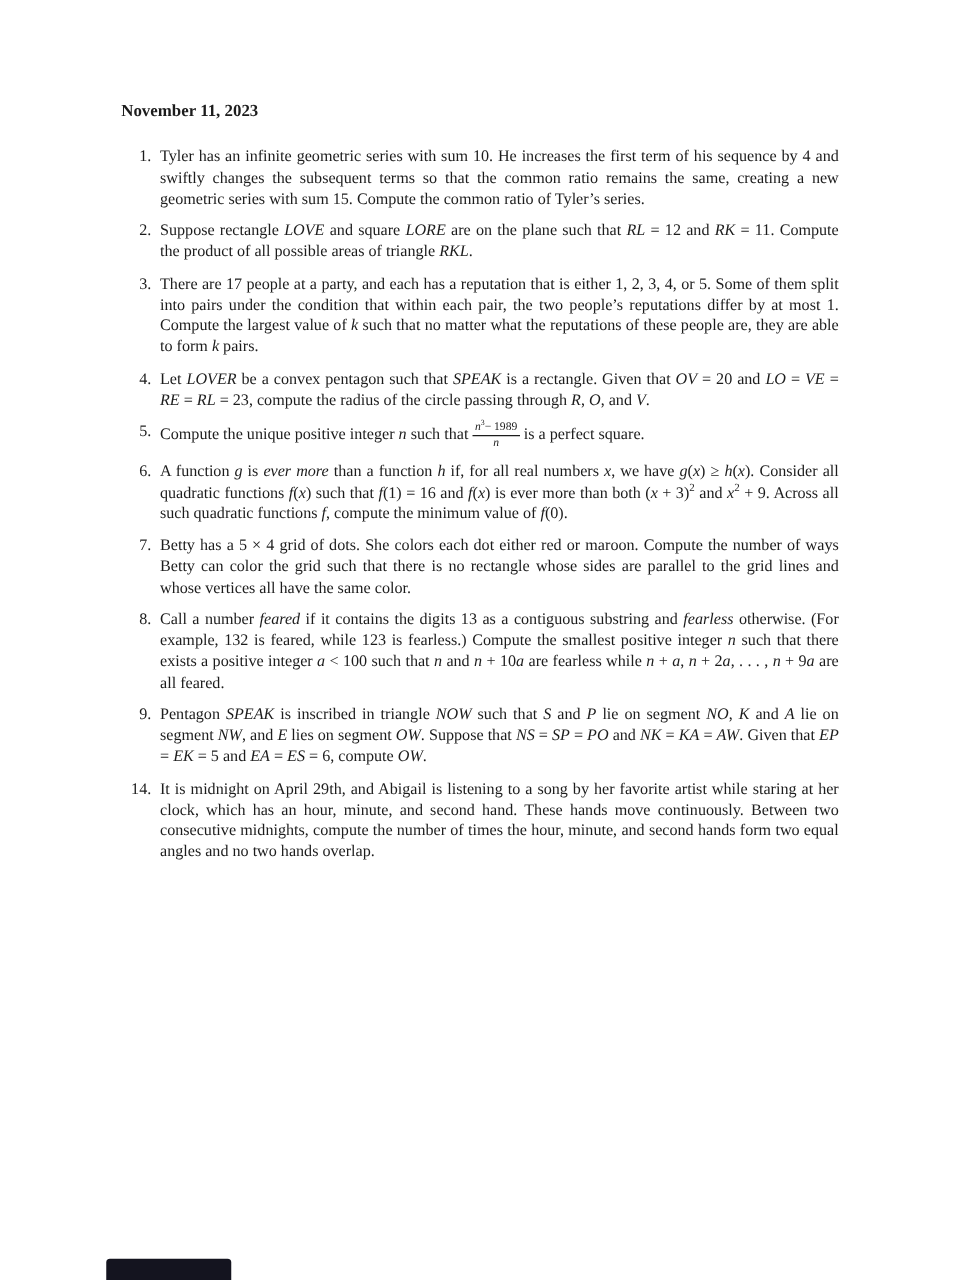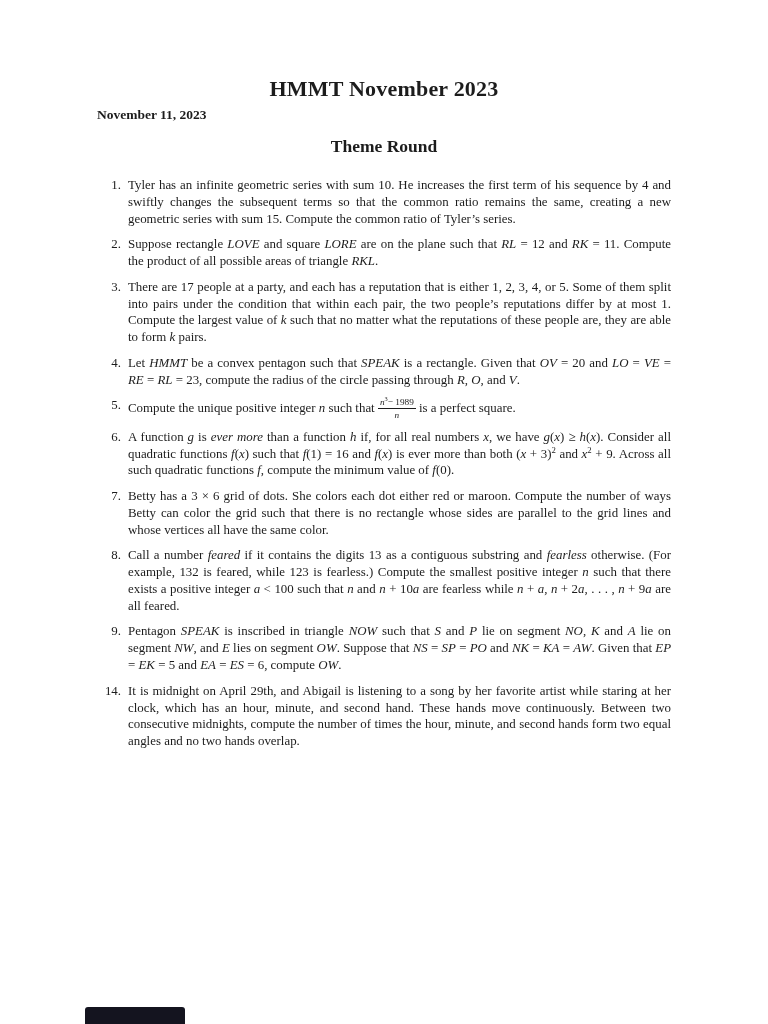--- a/index.html
+++ b/index.html
@@ -82,52 +82,50 @@
     width: 100px;
     height: 17px;
     background: #14141f;
     border-radius: 3px 3px 0 0;
   }
 </style>
 </head>
 <body>
 
 <div class="content">
-  <h1 class="title">HMMT November 2023</h1>
   <h2 class="date">November 11, 2023</h2>
-  <h3 class="round">Theme Round</h3>
 
   <ol class="problems">
     <li class="problem">
       <span class="num">1.</span>
       <span class="body">Tyler has an infinite geometric series with sum 10. He increases the first term of his sequence by 4 and swiftly changes the subsequent terms so that the common ratio remains the same, creating a new geometric series with sum 15. Compute the common ratio of Tyler’s series.</span>
     </li>
     <li class="problem">
       <span class="num">2.</span>
       <span class="body">Suppose rectangle <i>LOVE</i> and square <i>LORE</i> are on the plane such that <i>RL</i> = 12 and <i>RK</i> = 11. Compute the product of all possible areas of triangle <i>RKL</i>.</span>
     </li>
     <li class="problem">
       <span class="num">3.</span>
       <span class="body">There are 17 people at a party, and each has a reputation that is either 1, 2, 3, 4, or 5. Some of them split into pairs under the condition that within each pair, the two people’s reputations differ by at most 1. Compute the largest value of <i>k</i> such that no matter what the reputations of these people are, they are able to form <i>k</i> pairs.</span>
     </li>
     <li class="problem">
       <span class="num">4.</span>
-      <span class="body">Let <i>HMMT</i> be a convex pentagon such that <i>SPEAK</i> is a rectangle. Given that <i>OV</i> = 20 and <i>LO</i> = <i>VE</i> = <i>RE</i> = <i>RL</i> = 23, compute the radius of the circle passing through <i>R</i>, <i>O</i>, and <i>V</i>.</span>
+      <span class="body">Let <i>LOVER</i> be a convex pentagon such that <i>SPEAK</i> is a rectangle. Given that <i>OV</i> = 20 and <i>LO</i> = <i>VE</i> = <i>RE</i> = <i>RL</i> = 23, compute the radius of the circle passing through <i>R</i>, <i>O</i>, and <i>V</i>.</span>
     </li>
     <li class="problem">
       <span class="num">5.</span>
       <span class="body">Compute the unique positive integer <i>n</i> such that <span class="frac"><span class="fnum"><i>n</i><sup>3</sup>− 1989</span><span class="fden"><i>n</i></span></span> is a perfect square.</span>
     </li>
     <li class="problem">
       <span class="num">6.</span>
       <span class="body">A function <i>g</i> is <i>ever more</i> than a function <i>h</i> if, for all real numbers <i>x</i>, we have <i>g</i>(<i>x</i>) ≥ <i>h</i>(<i>x</i>). Consider all quadratic functions <i>f</i>(<i>x</i>) such that <i>f</i>(1) = 16 and <i>f</i>(<i>x</i>) is ever more than both (<i>x</i> + 3)<sup>2</sup> and <i>x</i><sup>2</sup> + 9. Across all such quadratic functions <i>f</i>, compute the minimum value of <i>f</i>(0).</span>
     </li>
     <li class="problem">
       <span class="num">7.</span>
-      <span class="body">Betty has a 3 × 6 grid of dots. She colors each dot either red or maroon. Compute the number of ways Betty can color the grid such that there is no rectangle whose sides are parallel to the grid lines and whose vertices all have the same color.</span>
+      <span class="body">Betty has a 5 × 4 grid of dots. She colors each dot either red or maroon. Compute the number of ways Betty can color the grid such that there is no rectangle whose sides are parallel to the grid lines and whose vertices all have the same color.</span>
     </li>
     <li class="problem">
       <span class="num">8.</span>
       <span class="body">Call a number <i>feared</i> if it contains the digits 13 as a contiguous substring and <i>fearless</i> otherwise. (For example, 132 is feared, while 123 is fearless.) Compute the smallest positive integer <i>n</i> such that there exists a positive integer <i>a</i> &lt; 100 such that <i>n</i> and <i>n</i> + 10<i>a</i> are fearless while <i>n</i> + <i>a</i>, <i>n</i> + 2<i>a</i>, . . . , <i>n</i> + 9<i>a</i> are all feared.</span>
     </li>
     <li class="problem">
       <span class="num">9.</span>
       <span class="body">Pentagon <i>SPEAK</i> is inscribed in triangle <i>NOW</i> such that <i>S</i> and <i>P</i> lie on segment <i>NO</i>, <i>K</i> and <i>A</i> lie on segment <i>NW</i>, and <i>E</i> lies on segment <i>OW</i>. Suppose that <i>NS</i> = <i>SP</i> = <i>PO</i> and <i>NK</i> = <i>KA</i> = <i>AW</i>. Given that <i>EP</i> = <i>EK</i> = 5 and <i>EA</i> = <i>ES</i> = 6, compute <i>OW</i>.</span>
     </li>
     <li class="problem">

